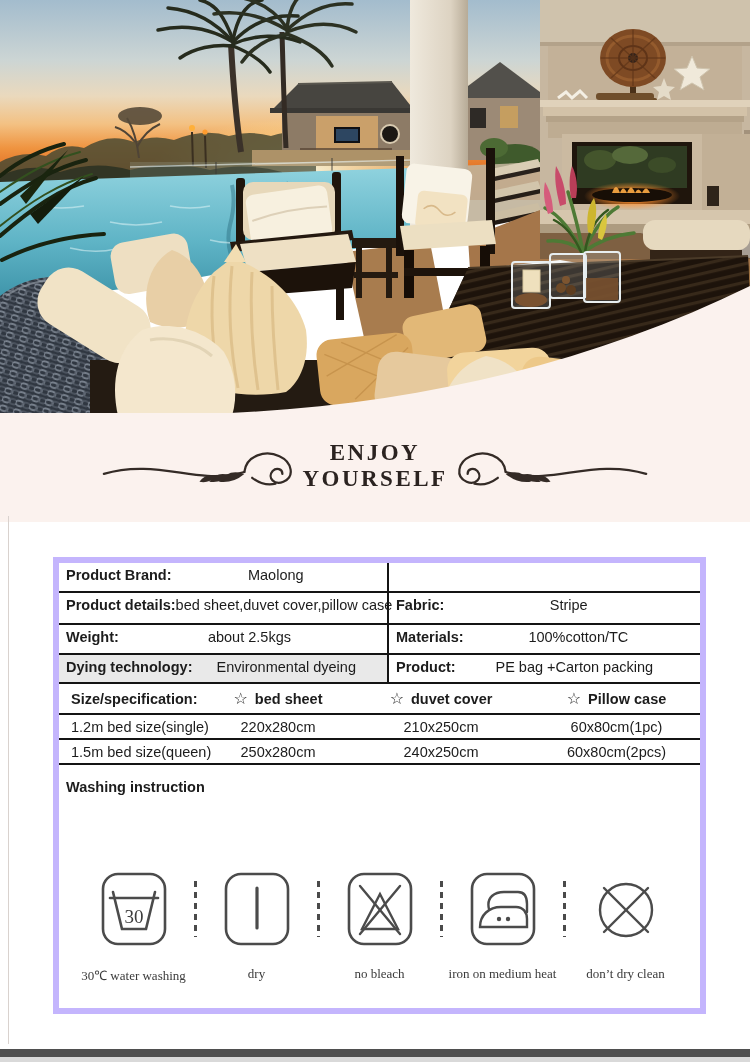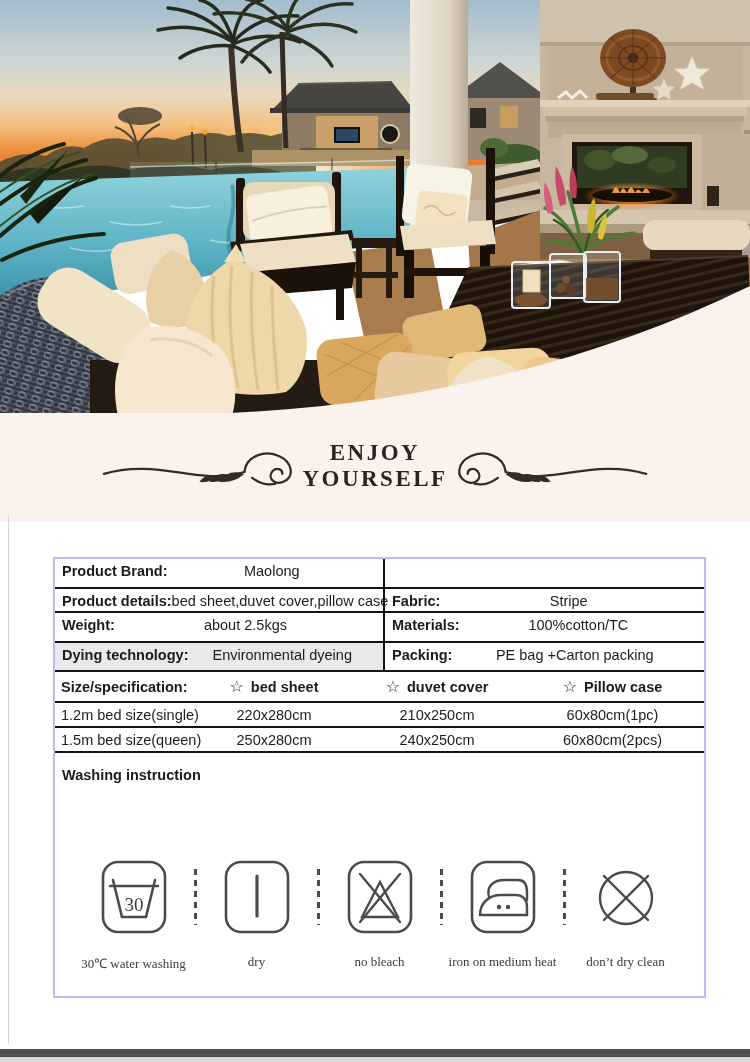--- a/index.html
+++ b/index.html
@@ -19,33 +19,33 @@
                   margin:0 4px; padding-bottom:6px; }
   .flourish { width:200px; height:46px; margin-top:2px; }
   .flourish.rt { transform:scaleX(-1); }
 
   
   .content { position:absolute; top:522px; left:0; width:750px; height:540px; background:#ffffff; }
   .left-hairline { position:absolute; left:8px; top:516px; width:1px; height:528px; background:#d9d2ce; }
 
   
   .spec-table { position:absolute; left:53px; top:557px; width:653px;
-                border:2px solid #c4b5fd; background:#fff; color:#1c1c1c; font-size:14.5px; }
+                border:6px solid #c4b5fd; background:#fff; color:#1c1c1c; font-size:14.5px; }
   .row { border-bottom:2px solid #141414; }
   .row:last-child { border-bottom:none; }
   .info { display:flex; }
   .half { display:flex; padding:4px 7px 0 7px; min-width:0; }
   .half.left { width:330px; border-right:2px solid #141414; }
   .half.right { flex:1; }
   .half.shaded { background:#e9e9e9; }
   .lbl { font-weight:bold; white-space:nowrap; }
   .val { flex:1; text-align:center; white-space:nowrap; min-width:0; }
   .size-grid { display:grid; grid-template-columns:140px 158px 168px 183px; }
   .sg-cell { display:flex; align-items:center; justify-content:center; white-space:nowrap; }
-  .sg-cell.first { justify-content:flex-start; padding-left:6px; }
+  .sg-cell.first { justify-content:flex-start; padding-left:12px; }
   .size-head .sg-cell { font-weight:bold; }
   .star { font-size:16px; margin-right:7px; font-weight:normal; }
 
   
   .wash-cell { position:relative; height:243px; }
   .wash-title { position:absolute; top:14px; left:7px; font-weight:bold; font-size:14.5px; }
   .wash-row { display:flex; justify-content:center; padding-top:107px; }
   .wash-item { width:120px; display:flex; flex-direction:column; align-items:center; }
   .wash-item svg { display:block; }
   .wash-label { margin-top:20px; font-family:"Liberation Serif", serif; font-size:13px;
@@ -454,21 +454,21 @@
 
   <div class="spec-table">
 
     <div class="row info" style="height:30px">
       <div class="half left">
         <span class="lbl">Product Brand:</span>
         <span class="val">Maolong</span>
       </div>
     </div>
 
-    <div class="row info" style="height:24px">
+    <div class="row info" style="height:32px">
       <div class="half left">
         <span class="lbl">Product details:</span>
         <span class="val">bed sheet,duvet cover,pillow case</span>
       </div>
       <div class="half right">
         <span class="lbl">Fabric:</span>
         <span class="val">Stripe</span>
       </div>
     </div>
 
@@ -482,21 +482,21 @@
         <span class="val">100%cotton/TC</span>
       </div>
     </div>
 
     <div class="row info" style="height:29px">
       <div class="half left shaded">
         <span class="lbl">Dying technology:</span>
         <span class="val">Environmental dyeing</span>
       </div>
       <div class="half right">
-        <span class="lbl">Packing:</span>
+        <span class="lbl">Product:</span>
         <span class="val">PE bag +Carton packing</span>
       </div>
     </div>
 
     <div class="row size-grid size-head" style="height:31px">
       <div class="sg-cell first">Size/specification:</div>
       <div class="sg-cell">
         <span class="star">☆</span>
         <span>bed sheet</span>
       </div>

